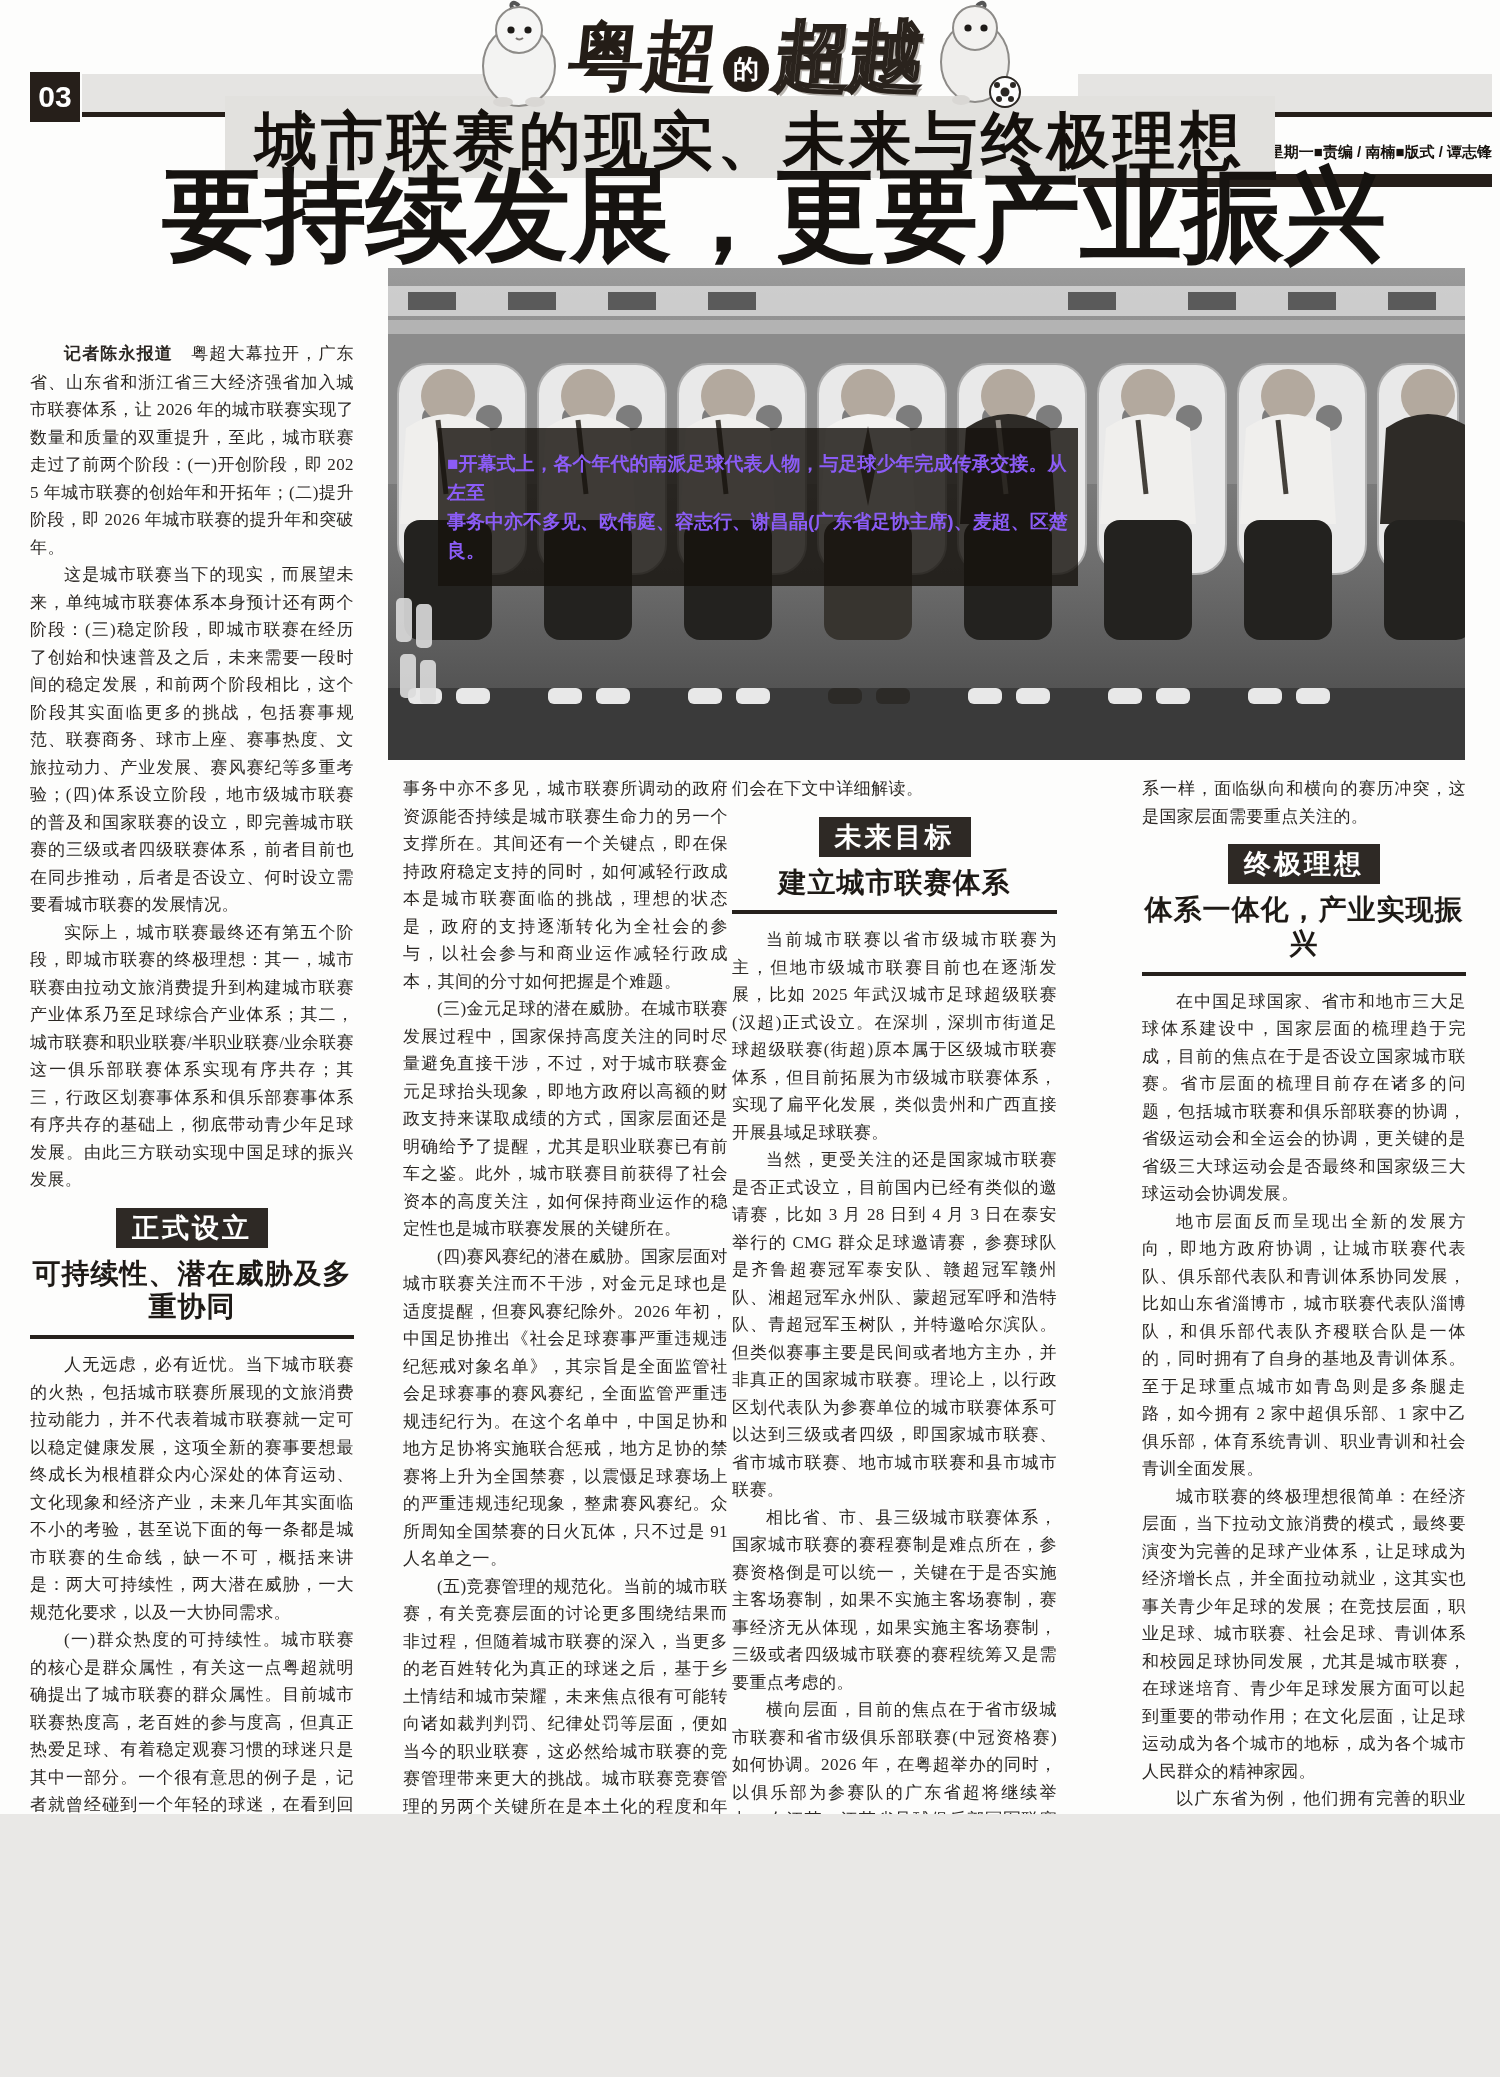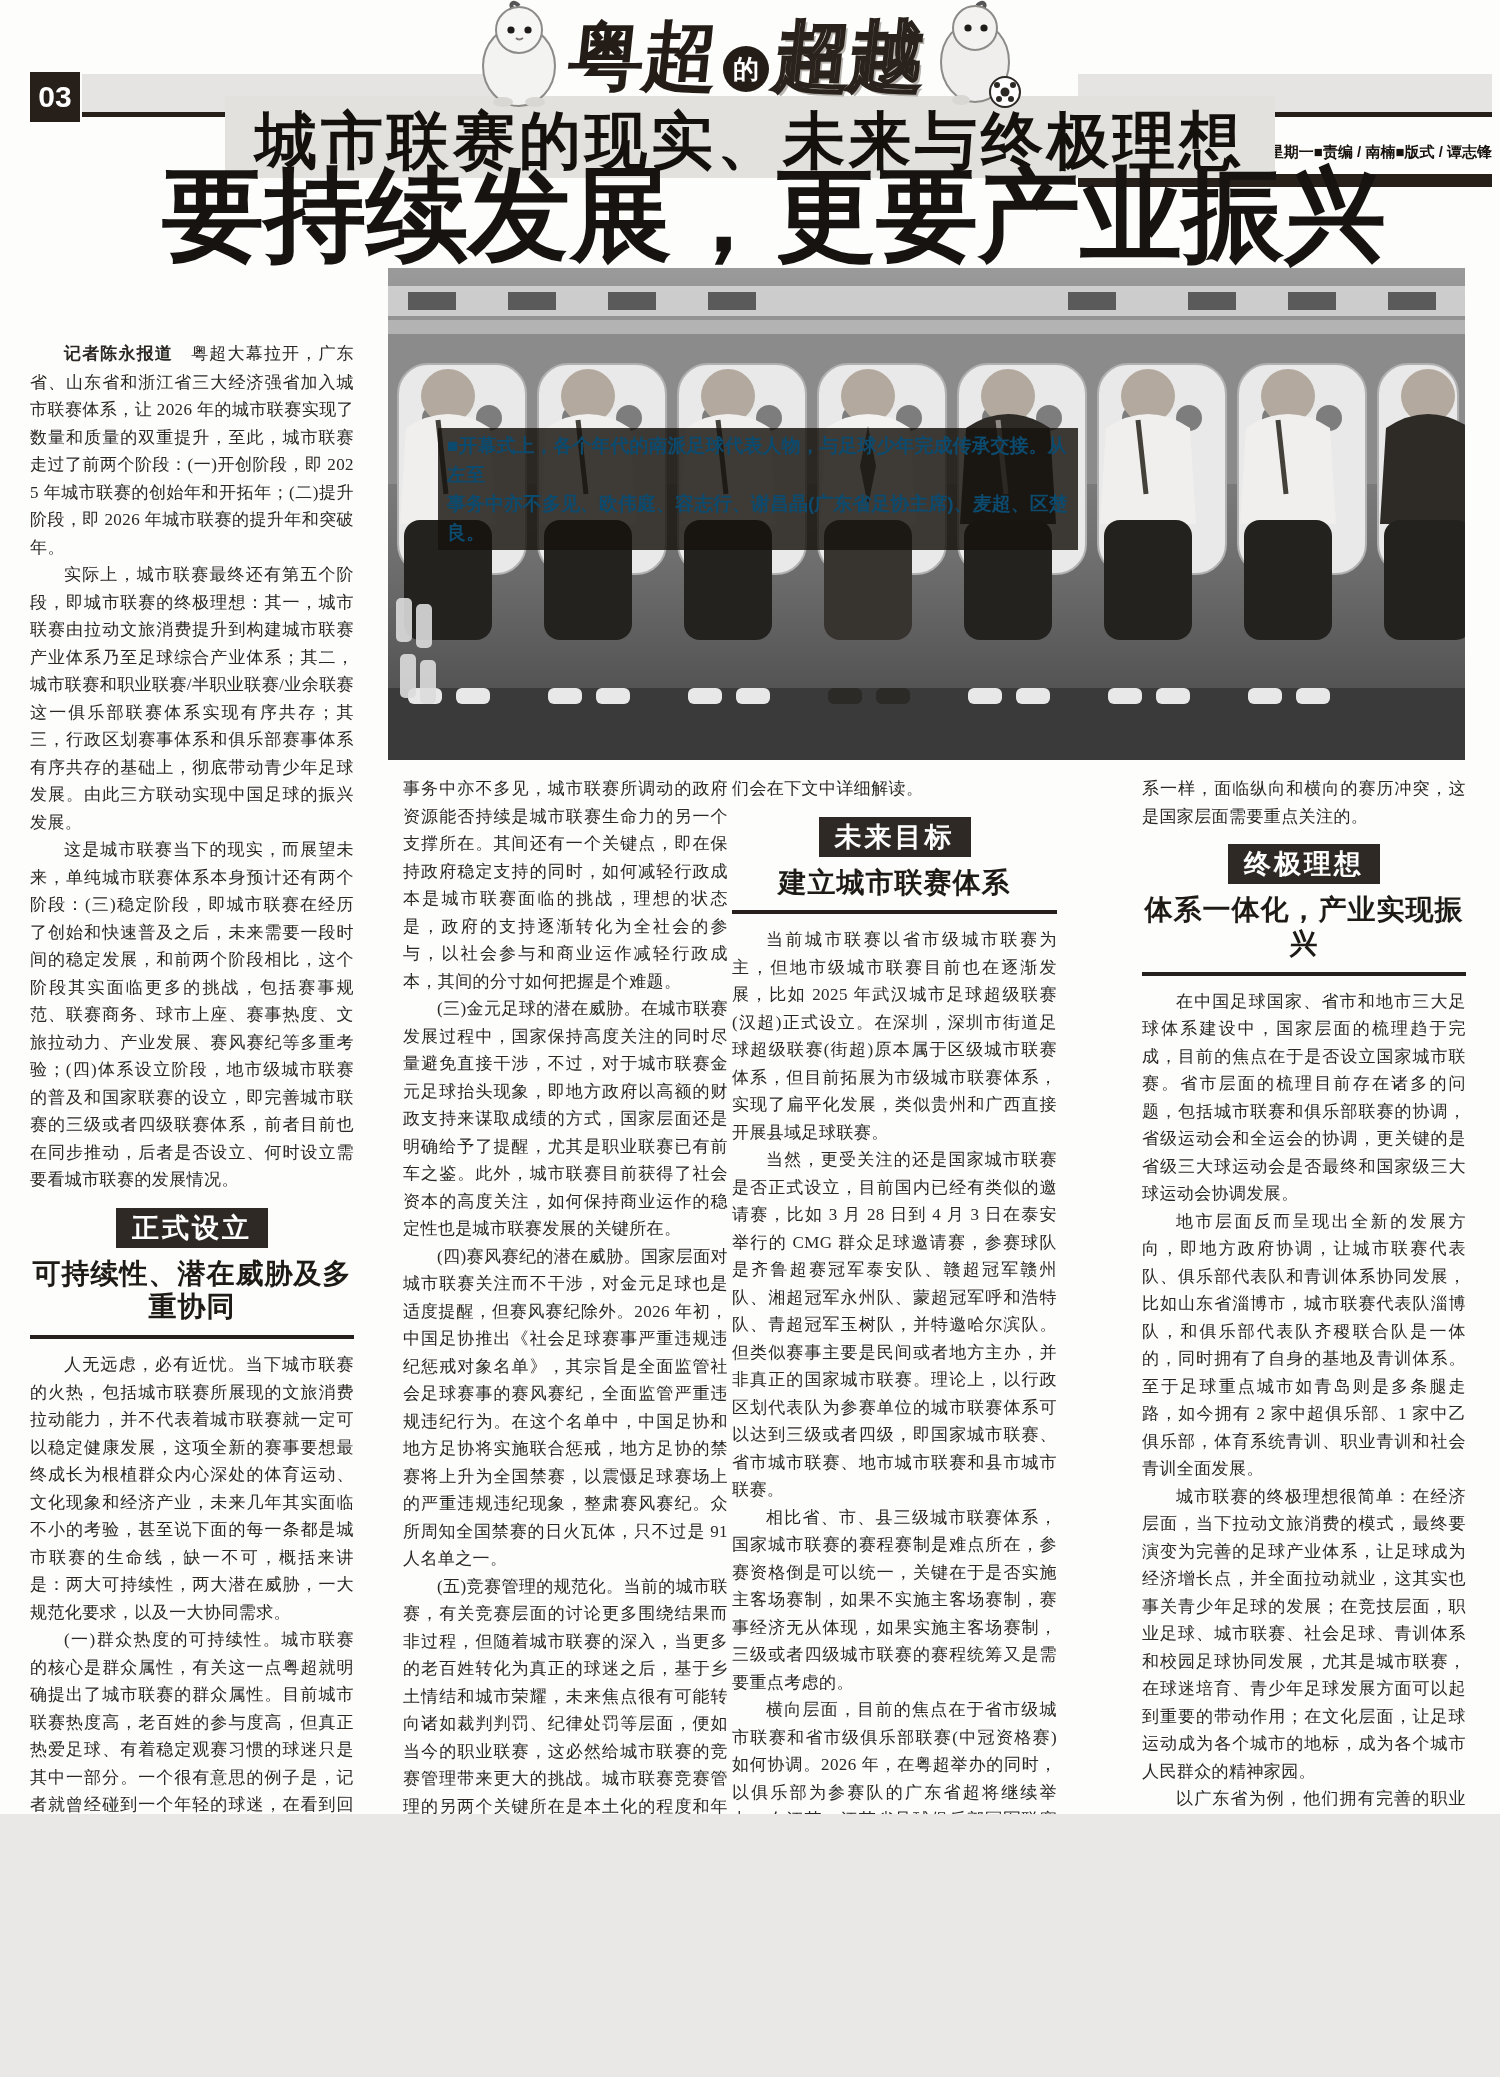--- a/index.html
+++ b/index.html
@@ -26,21 +26,21 @@
   .kicker{position:absolute;top:96px;left:0;width:100%;text-align:center;}
   .kicker span{display:inline-block;background:#e2e1de;color:#14100c;
                font:900 62px/66px "Liberation Serif",serif;padding:12px 30px 4px;letter-spacing:4px;}
   .main-title{position:absolute;top:166px;left:0;width:100%;margin:0;text-align:center;
               font:900 102px/100px "Liberation Serif",serif;color:#161310;letter-spacing:0;padding-left:24px;}
 
   
   .photo{position:absolute;left:388px;top:268px;width:1077px;height:492px;background:#6f6f6f;}
   .photo svg{display:block;}
   .caption{position:absolute;left:438px;top:428px;width:622px;background:rgba(22,18,14,.82);
-           color:#0c4a6e;font:bold 19px/29px "Liberation Sans",sans-serif;padding:3px 9px;}
+           color:#8b5cf6;font:bold 19px/29px "Liberation Sans",sans-serif;padding:21px 9px;}
 
   
   .col{position:absolute;font-size:17px;line-height:27.5px;letter-spacing:.4px;
        text-align:justify;word-break:break-all;overflow:hidden;}
   .col p{margin:0;text-indent:2em;}
   .col p.cont{text-indent:0;}
   .col b{font-family:Liberation Mono, monospace;}
   .c1{left:30px;top:340px;width:324px;height:1655px;}
   .c2{left:403px;top:775px;width:325px;height:1218px;}
   .c3{left:732px;top:775px;width:325px;height:1218px;}
@@ -230,22 +230,22 @@
     </svg>
   </figure>
   <div class="caption">
     <div>■开幕式上，各个年代的南派足球代表人物，与足球少年完成传承交接。从左至</div>
     <div>事务中亦不多见、欧伟庭、容志行、谢昌晶(广东省足协主席)、麦超、区楚良。</div>
   </div>
 
   <div class="col c1">
     <p><b>记者陈永报道　</b><span>粤超大幕拉开，广东省、山东省和浙江省三大经济强省加入城市联赛体系，让 2026 年的城市联赛实现了数量和质量的双重提升，至此，城市联赛走过了前两个阶段：(一)开创阶段，即 2025 年城市联赛的创始年和开拓年；(二)提升阶段，即 2026 年城市联赛的提升年和突破年。</span></p>
     <div>
+        <p>这是城市联赛当下的现实，而展望未来，单纯城市联赛体系本身预计还有两个阶段：(三)稳定阶段，即城市联赛在经历了创始和快速普及之后，未来需要一段时间的稳定发展，和前两个阶段相比，这个阶段其实面临更多的挑战，包括赛事规范、联赛商务、球市上座、赛事热度、文旅拉动力、产业发展、赛风赛纪等多重考验；(四)体系设立阶段，地市级城市联赛的普及和国家联赛的设立，即完善城市联赛的三级或者四级联赛体系，前者目前也在同步推动，后者是否设立、何时设立需要看城市联赛的发展情况。</p>
         <p>实际上，城市联赛最终还有第五个阶段，即城市联赛的终极理想：其一，城市联赛由拉动文旅消费提升到构建城市联赛产业体系乃至足球综合产业体系；其二，城市联赛和职业联赛/半职业联赛/业余联赛这一俱乐部联赛体系实现有序共存；其三，行政区划赛事体系和俱乐部赛事体系有序共存的基础上，彻底带动青少年足球发展。由此三方联动实现中国足球的振兴发展。</p>
-        <p>这是城市联赛当下的现实，而展望未来，单纯城市联赛体系本身预计还有两个阶段：(三)稳定阶段，即城市联赛在经历了创始和快速普及之后，未来需要一段时间的稳定发展，和前两个阶段相比，这个阶段其实面临更多的挑战，包括赛事规范、联赛商务、球市上座、赛事热度、文旅拉动力、产业发展、赛风赛纪等多重考验；(四)体系设立阶段，地市级城市联赛的普及和国家联赛的设立，即完善城市联赛的三级或者四级联赛体系，前者目前也在同步推动，后者是否设立、何时设立需要看城市联赛的发展情况。</p>
       </div>
     <div class="sec">
       <span class="tag">正式设立</span>
       <div class="sub">可持续性、潜在威胁及多重协同</div>
     </div>
     <div>
         <p>人无远虑，必有近忧。当下城市联赛的火热，包括城市联赛所展现的文旅消费拉动能力，并不代表着城市联赛就一定可以稳定健康发展，这项全新的赛事要想最终成长为根植群众内心深处的体育运动、文化现象和经济产业，未来几年其实面临不小的考验，甚至说下面的每一条都是城市联赛的生命线，缺一不可，概括来讲是：两大可持续性，两大潜在威胁，一大规范化要求，以及一大协同需求。</p>
         <p>(一)群众热度的可持续性。城市联赛的核心是群众属性，有关这一点粤超就明确提出了城市联赛的群众属性。目前城市联赛热度高，老百姓的参与度高，但真正热爱足球、有着稳定观赛习惯的球迷只是其中一部分。一个很有意思的例子是，记者就曾经碰到一个年轻的球迷，在看到回传球之后悄悄地问：“这不回场了吗？”因此，将那些“凑热闹”的普通群众转化为稳定的球迷群体很重要，这需要 3 到 5 年的稳定培育，培育过程中需要资源的稳定支持和流量的稳定倾斜。</p>
         <p>(二)政府支持的可持续性。城市联赛最关键的支持来自政府的多部门协同，这在其他体育赛事中是罕见的，在其他政府</p>
       </div>

